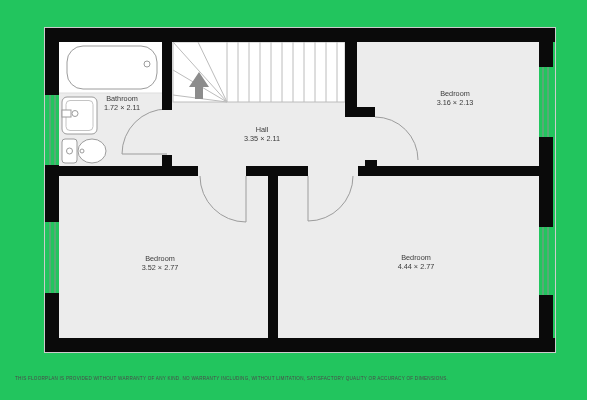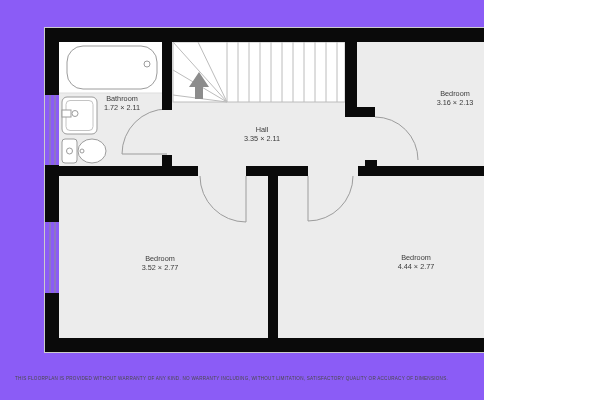--- a/index.html
+++ b/index.html
@@ -1,16 +1,16 @@
 <!DOCTYPE html>
 <html><head>
 <meta charset="utf-8">
 <style>
   html,body{margin:0;padding:0;background:#fff;}
-  .page{position:relative;width:484px;height:400px;background:#8b5cf6;overflow:hidden;
+  .page{position:relative;width:587px;height:400px;background:#22c55e;overflow:hidden;
         font-family:"Liberation Sans", sans-serif;}
   svg text{font-family:"Liberation Sans", sans-serif;}
 </style>
 </head>
 <body>
 
 <div class="page">
 <svg width="600" height="400" viewBox="0 0 600 400">
 
   <rect x="44.5" y="27.5" width="511" height="325" fill="none" stroke="#cccccc" stroke-width="1"></rect>

